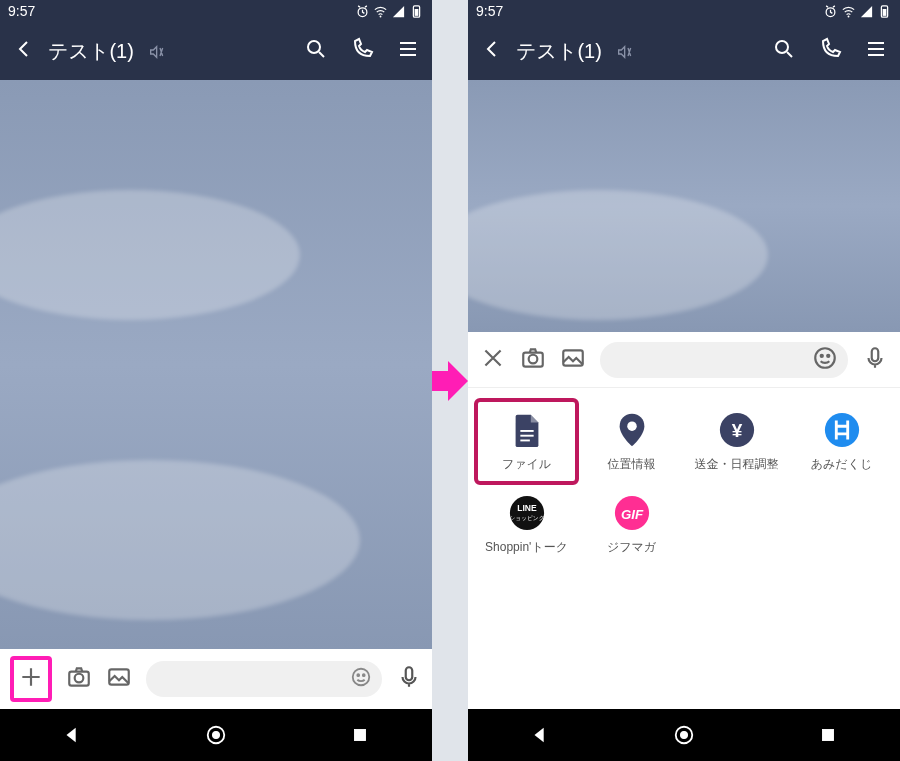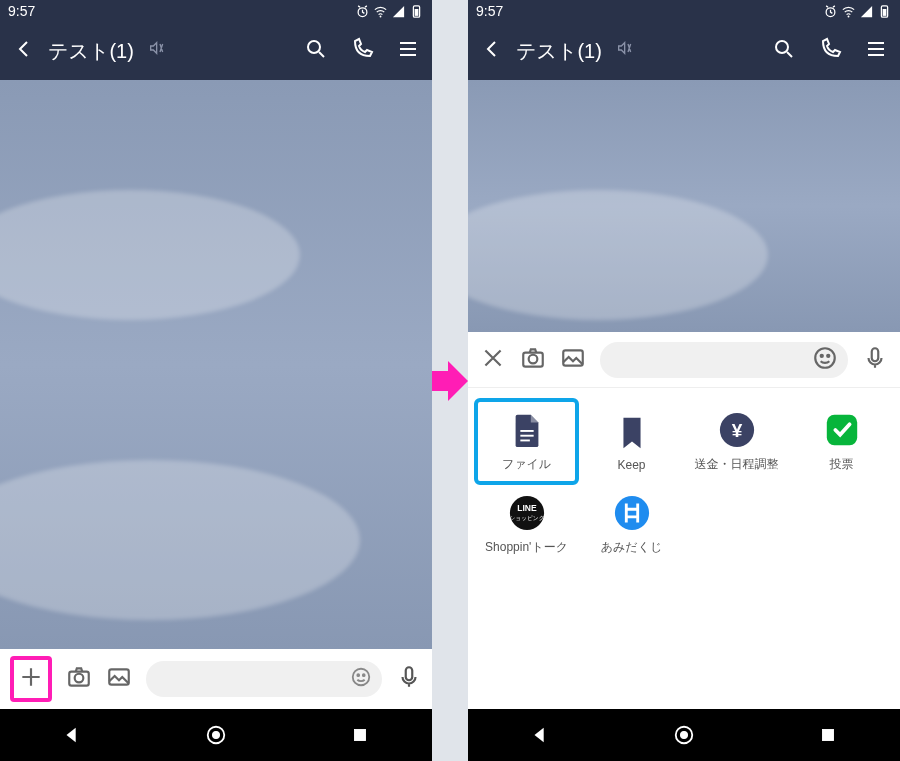--- a/index.html
+++ b/index.html
@@ -8,21 +8,21 @@
   .gap { width: 36px; background: #e0e4ea; position: relative; }
   .arrow { position: absolute; top: 50%; left: 50%; transform: translate(-50%, -50%); width: 40px; height: 44px; }
   .arrow svg { width: 100%; height: 100%; }
 
   .phone { width: 432px; height: 761px; background: #000; display: flex; flex-direction: column; }
   .statusbar { height: 22px; background: #293249; color: #fff; display: flex; align-items: center; justify-content: space-between; padding: 0 8px; font-size: 14px; font-weight: 500; }
   .status-right { display: flex; align-items: center; gap: 3px; }
   .status-right svg { width: 15px; height: 15px; fill: #fff; }
 
   .appbar { height: 58px; background: #293249; color: #fff; display: flex; align-items: center; padding: 0 12px; gap: 12px; }
-  .appbar .title { flex: 1; display: flex; align-items: flex-start; gap: 14px; font-size: 20px; }
+  .appbar .title { flex: 1; display: flex; align-items: flex-end; gap: 14px; font-size: 20px; }
   .appbar .actions { display: flex; align-items: center; gap: 22px; }
   .appbar svg { width: 24px; height: 24px; stroke: #fff; fill: none; stroke-width: 2; }
   .mute svg { width: 16px; height: 16px; stroke: #8a92a8; }
 
   .chatbg { flex: 1; background: linear-gradient(#8a9ab5 0%, #9aa9c3 50%, #8898b3 100%); position: relative; overflow: hidden; }
   .cloud { position: absolute; background: rgba(255,255,255,0.25); border-radius: 50%; filter: blur(2px); }
   .c1 { width: 340px; height: 130px; left: -40px; top: 110px; }
   .c2 { width: 420px; height: 160px; left: -60px; top: 380px; }
 
   .inputbar { height: 60px; background: #fff; display: flex; align-items: center; padding: 0 10px; gap: 14px; }
@@ -41,21 +41,21 @@
   .panel { background: #fff; }
   .panel-input { height: 56px; display: flex; align-items: center; padding: 0 12px; gap: 14px; border-bottom: 1px solid #eee; }
   .panel-input .round { flex: 1; height: 36px; border-radius: 18px; background: #f0f0f0; display:flex; justify-content:flex-end; align-items:center; padding:0 10px;}
   .panel-input svg { width: 26px; height: 26px; stroke: #666; fill: none; stroke-width: 2; }
 
   .grid { display: grid; grid-template-columns: repeat(4, 1fr); padding: 10px 6px; }
   .cell { display: flex; flex-direction: column; align-items: center; justify-content: center; padding: 8px 2px; gap: 6px; }
   .cell .ico { width: 40px; height: 40px; display: flex; align-items:center; justify-content:center; }
   .cell .lbl { font-size: 12px; color: #555; text-align:center; white-space:nowrap; }
   .cell svg { width: 38px; height: 38px; }
-  .cell.hl { border: 4px solid #0ea5e9; border-radius: 6px; }
+  .cell.hl { border: 4px solid #be185d; border-radius: 6px; }
   .navy { fill: #3b4264; }
 </style>
 </head>
 <body>
 
 <div class="stage">
 
   <div class="phone">
     <div class="statusbar">
       <span>9:57</span>
@@ -251,61 +251,62 @@
                 <rect x="13" y="20" width="14" height="2" fill="#fff"></rect>
                 <rect x="13" y="25" width="14" height="2" fill="#fff"></rect>
                 <rect x="13" y="30" width="10" height="2" fill="#fff"></rect>
               </svg>
             </div>
           <div class="lbl">ファイル</div>
         </div>
         <div class="cell">
           <div class="ico">
               <svg viewBox="0 0 40 40">
-                <path class="navy" d="M11 5h18v32l-9-7-9 7z"></path>
-              </svg>
-            </div>
-          <div class="lbl">Keep</div>
+                <path class="navy" d="M20 3c-8 0-13 6-13 13 0 10 13 21 13 21s13-11 13-21c0-7-5-13-13-13z"></path>
+                <circle cx="20" cy="16" r="5" fill="#fff"></circle>
+              </svg>
+            </div>
+          <div class="lbl">位置情報</div>
         </div>
         <div class="cell">
           <div class="ico">
               <svg viewBox="0 0 40 40">
                 <circle class="navy" cx="20" cy="20" r="18"></circle>
                 <text x="20" y="27" text-anchor="middle" fill="#fff" font-size="20" font-weight="bold">¥</text>
               </svg>
             </div>
           <div class="lbl">送金・日程調整</div>
         </div>
         <div class="cell">
           <div class="ico">
               <svg viewBox="0 0 40 40">
-                <rect x="4" y="4" width="32" height="32" rx="8" fill="#07b53b"></rect>
-                <path d="M13 20l5 5 10-11" stroke="#fff" stroke-width="4" fill="none" stroke-linecap="round"></path>
-              </svg>
-            </div>
-          <div class="lbl">投票</div>
+                <circle cx="20" cy="20" r="18" fill="#1f8cef"></circle>
+                <path d="M14 10v20M26 10v20M14 16h12M14 24h12" stroke="#fff" stroke-width="3" fill="none"></path>
+              </svg>
+            </div>
+          <div class="lbl">あみだくじ</div>
         </div>
         <div class="cell">
           <div class="ico">
               <svg viewBox="0 0 40 40">
                 <circle cx="20" cy="20" r="18" fill="#111"></circle>
                 <text x="20" y="18" text-anchor="middle" fill="#fff" font-size="9" font-weight="bold">LINE</text>
                 <text x="20" y="27" text-anchor="middle" fill="#fff" font-size="6">ショッピング</text>
               </svg>
             </div>
           <div class="lbl">Shoppin'トーク</div>
         </div>
         <div class="cell">
           <div class="ico">
               <svg viewBox="0 0 40 40">
-                <circle cx="20" cy="20" r="18" fill="#1f8cef"></circle>
-                <path d="M14 10v20M26 10v20M14 16h12M14 24h12" stroke="#fff" stroke-width="3" fill="none"></path>
-              </svg>
-            </div>
-          <div class="lbl">あみだくじ</div>
+                <circle cx="20" cy="20" r="18" fill="#ff2e93"></circle>
+                <text x="20" y="26" text-anchor="middle" fill="#fff" font-size="14" font-weight="bold" font-style="italic">GIF</text>
+              </svg>
+            </div>
+          <div class="lbl">ジフマガ</div>
         </div>
       </div>
     </div>
 
     <div class="navbar">
       <div>
           <svg viewBox="0 0 24 24">
             <path d="M16 4L6 12l10 8z" stroke="none"></path>
           </svg>
         </div>

